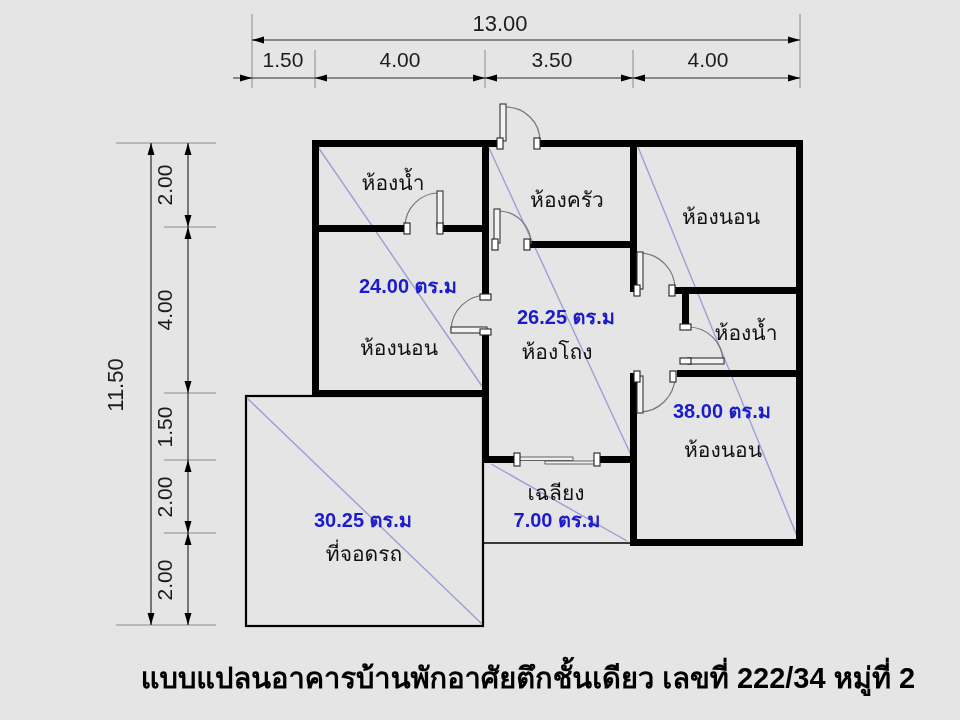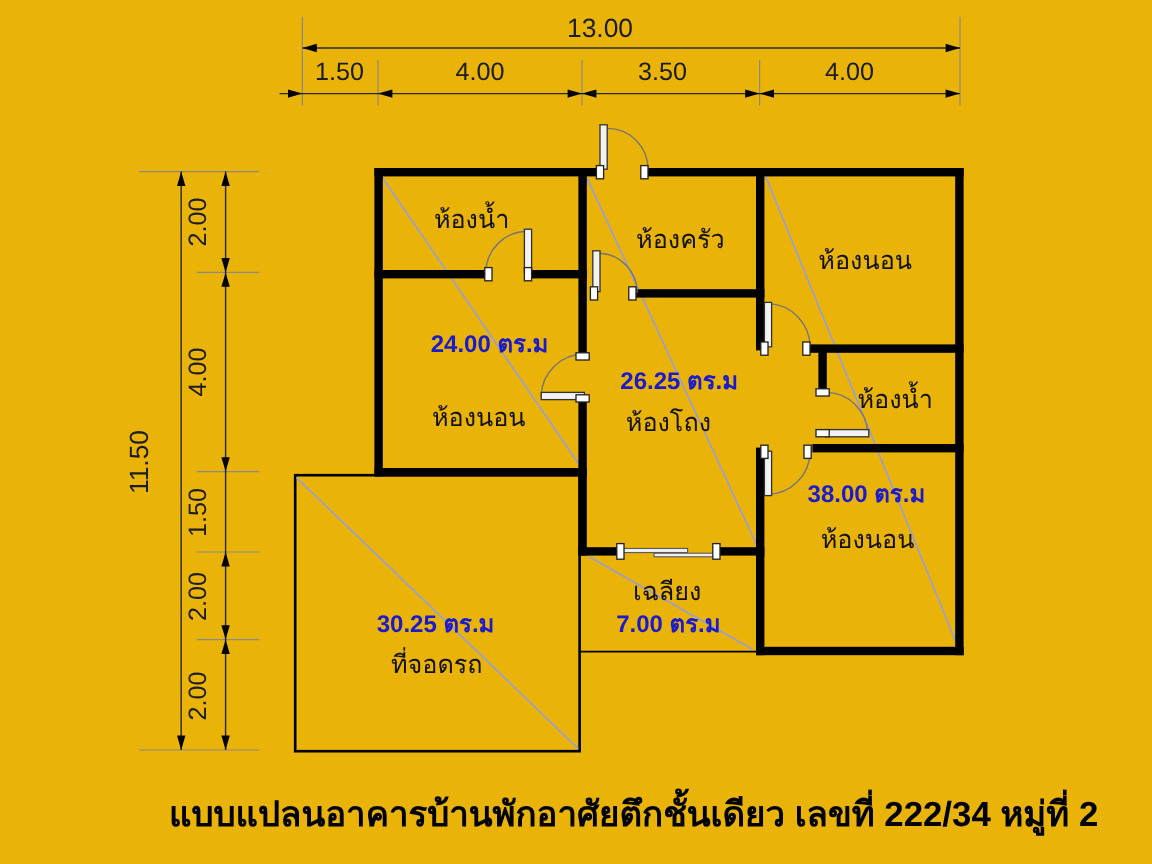--- a/index.html
+++ b/index.html
@@ -1,16 +1,16 @@
 <!DOCTYPE html>
 <html><head>
 <meta charset="utf-8">
 <style>
   html,body{margin:0;padding:0;background:#ffffff;}
-  #stage{position:relative;width:960px;height:720px;background:#eab308;overflow:hidden;
+  #stage{position:relative;width:960px;height:720px;background:#e5e5e5;overflow:hidden;
          font-family:"Liberation Sans", sans-serif;}
   svg{display:block;}
   .dim-text{font-family:"Liberation Sans",sans-serif;font-size:21px;fill:#1c1c1c;}
   .dim-total{font-family:"Liberation Sans",sans-serif;font-size:22px;fill:#1c1c1c;}
   .room-text{font-family:"Liberation Sans",sans-serif;font-size:21px;fill:#111111;}
   .area-text{font-family:"Liberation Sans",sans-serif;font-size:20px;font-weight:bold;fill:#1b1bcc;}
   .caption-text{font-family:"Liberation Sans",sans-serif;font-size:29px;font-weight:bold;fill:#000000;}
   .wall{fill:#000000;}
   .thin{stroke:#000000;stroke-width:2.2;fill:none;}
   .thin15{stroke:#000000;stroke-width:1.6;fill:none;}

